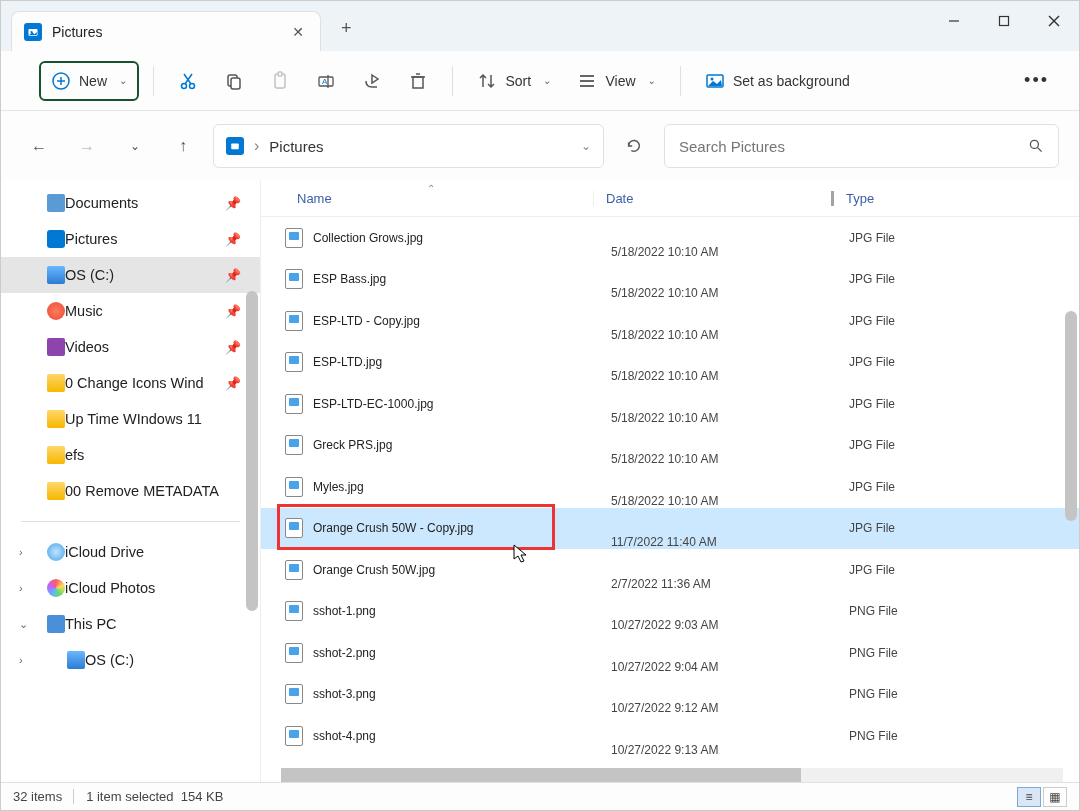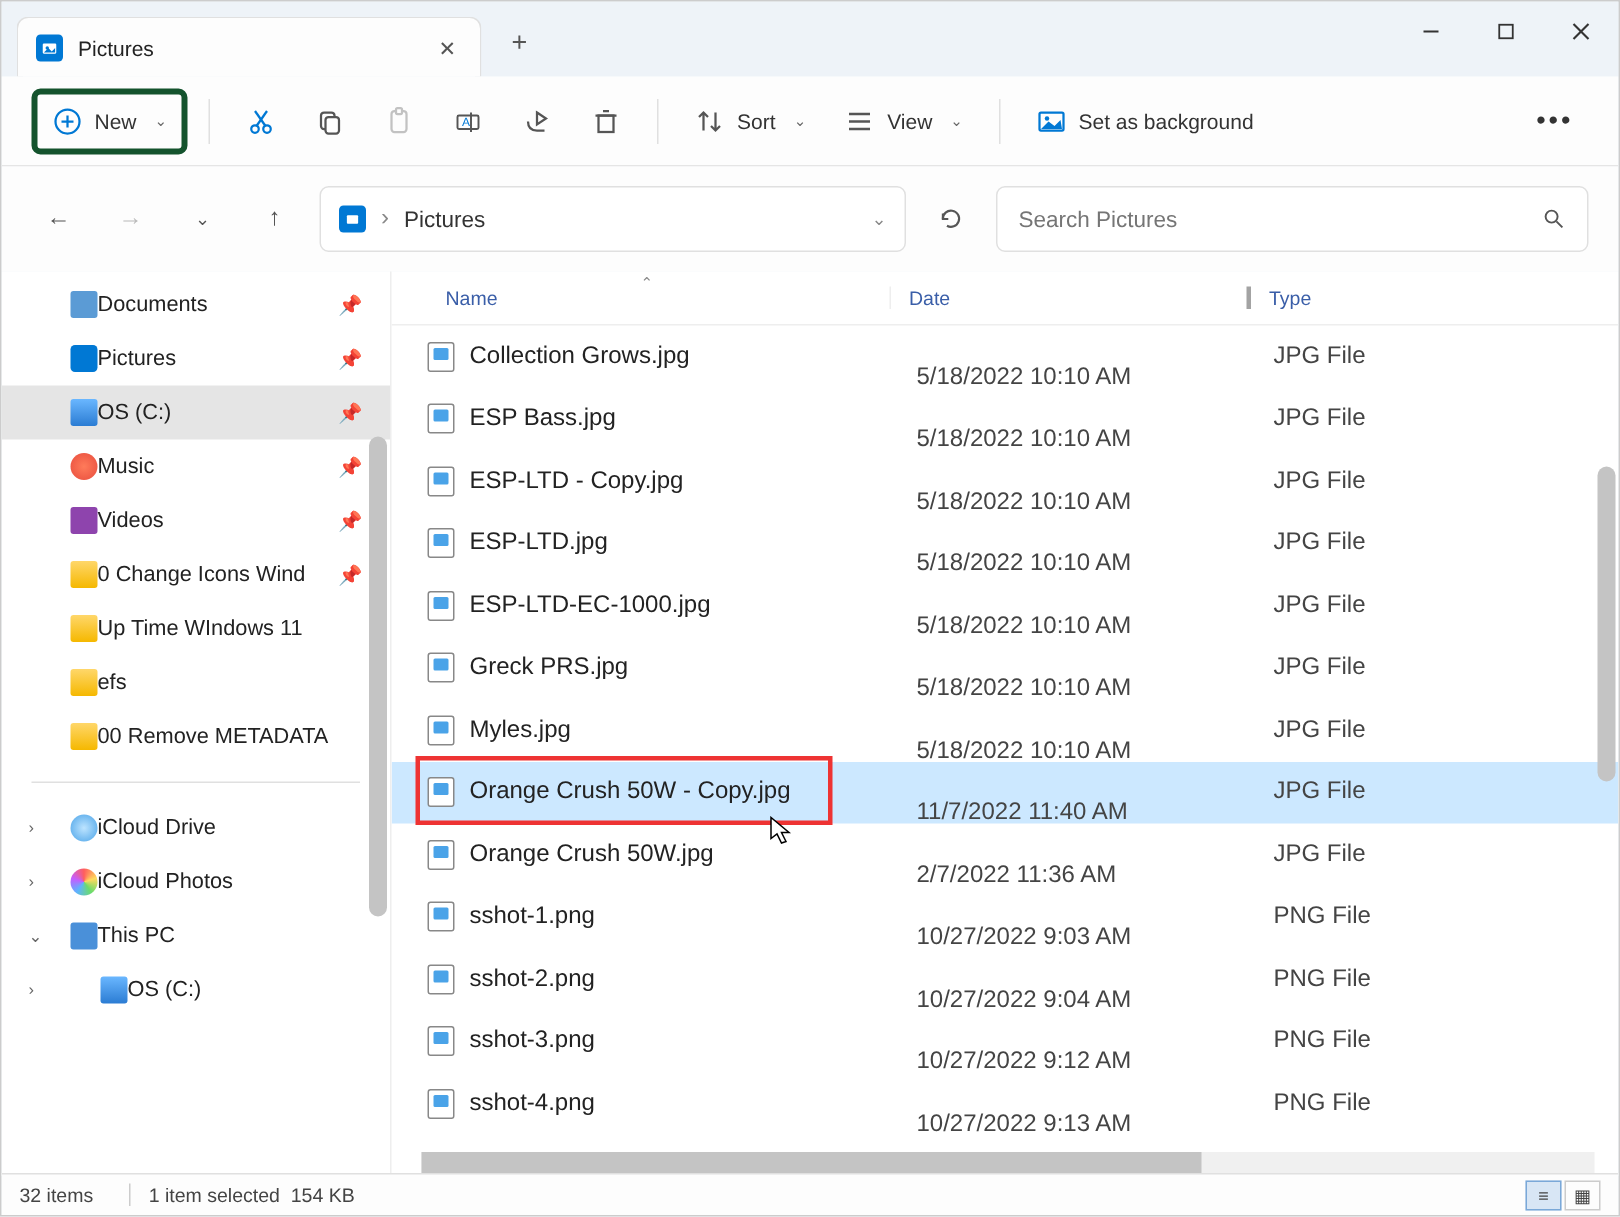--- a/index.html
+++ b/index.html
@@ -12,21 +12,21 @@
 .tab-title { font-size: 14px; color: #222; flex: 1; }
 .tab-close { color: #555; font-size: 14px; padding: 4px; cursor: pointer; }
 .new-tab { padding: 12px 20px; color: #555; font-size: 18px; cursor: pointer; }
 .win-controls { position: absolute; top: 0; right: 0; display: flex; }
 .win-btn { width: 50px; height: 40px; display: flex; align-items: center; justify-content: center; font-size: 14px; cursor: pointer; color: #333; }
 
 
 .toolbar { height: 60px; background: #fdfdfd; border-bottom: 1px solid #e5e5e5; display: flex; align-items: center; padding: 0 20px; gap: 6px; }
 .tb-btn { display: flex; align-items: center; gap: 8px; padding: 8px 10px; border-radius: 6px; cursor: pointer; color: #333; font-size: 14px; }
 .tb-btn svg, .tb-btn .ic { width: 20px; height: 20px; }
-.tb-new { border: 4px solid #14532d; }
+.tb-new { border: 2px solid #14532d; margin-left: 18px; }
 .tb-sep { width: 1px; height: 30px; background: #e0e0e0; margin: 0 8px; }
 .chev { font-size: 10px; color: #666; margin-left: 4px; }
 
 
 .navbar { height: 70px; background: #fdfdfd; display: flex; align-items: center; padding: 0 20px; gap: 12px; }
 .nav-arrow { width: 36px; height: 36px; display: flex; align-items: center; justify-content: center; color: #555; cursor: pointer; }
 .nav-arrow.disabled { color: #bbb; }
 .addressbar { flex: 1; max-width: 410px; height: 44px; border: 1px solid #e0e0e0; border-radius: 6px; display: flex; align-items: center; padding: 0 12px; gap: 10px; background: #fff; }
 .addressbar .loc { font-size: 15px; color: #333; flex: 1; }
 .searchbox { flex: 1; height: 44px; border: 1px solid #e0e0e0; border-radius: 6px; display: flex; align-items: center; padding: 0 14px; background: #fff; }
@@ -55,37 +55,37 @@
 .sidebar-thumb { width: 12px; height: 320px; background: #c4c4c4; border-radius: 6px; }
 
 
 .filelist { flex: 1; position: relative; overflow: hidden; }
 .columns { display: flex; align-items: center; height: 36px; border-bottom: 1px solid #eee; font-size: 13px; color: #3a5ea8; padding-left: 36px; }
 .col-name { width: 296px; position: relative; }
 .col-name .sort-ind { position: absolute; left: 130px; top: -8px; font-size: 10px; color: #888; }
 .col-date { width: 238px; border-left: 1px solid #eee; padding-left: 12px; }
 .col-type { width: 170px; border-left: 3px solid #a3a3a3; padding-left: 12px; }
 .files { overflow: hidden; }
-.row { display: flex; align-items: center; height: 41.5px; padding-left: 24px; font-size: 16px; color: #222; cursor: pointer; }
+.row { display: flex; align-items: center; height: 41.5px; padding-left: 24px; font-size: 12px; color: #222; cursor: pointer; }
 .row.selected { background: #cce8ff; }
 .row .file-ic { width: 18px; height: 20px; margin-right: 10px; border: 1px solid #888; border-radius: 2px; background: #fff; position: relative; }
 .row .file-ic::after { content: ""; position: absolute; top: 3px; left: 3px; width: 10px; height: 8px; background: #4aa3e8; border-radius: 1px; }
 .row .fname { width: 286px; }
 .row .fdate { width: 238px; color: #444; padding-left: 12px; margin-top: 28px; }
 .row .ftype { width: 170px; color: #444; padding-left: 12px; }
 .highlight-box { position: absolute; border: 3px solid #e33; pointer-events: none; }
 .cursor { position: absolute; width: 16px; height: 20px; pointer-events: none; }
 
 .hscroll { position: absolute; bottom: 2px; left: 20px; right: 16px; height: 14px; background: #f0f0f0; }
 .hscroll-thumb { height: 14px; background: #c4c4c4; width: 520px; }
 .vscroll { position: absolute; right: 0; top: 130px; width: 14px; height: 400px; }
 .vscroll-thumb { width: 12px; height: 210px; background: #c4c4c4; border-radius: 6px; }
 
 
-.statusbar { position: absolute; bottom: 0; left: 0; right: 0; height: 28px; background: #fdfdfd; border-top: 1px solid #e0e0e0; display: flex; align-items: center; padding: 0 12px; font-size: 13px; color: #444; gap: 24px; }
+.statusbar { position: absolute; bottom: 0; left: 0; right: 0; height: 28px; background: #fdfdfd; border-top: 1px solid #e0e0e0; display: flex; align-items: center; padding: 0 12px; font-size: 13px; color: #444; gap: 11px; }
 .statusbar .spacer { flex: 1; }
 .view-toggle { display: flex; gap: 2px; }
 .vt-btn { width: 24px; height: 20px; border: 1px solid #ccc; display: flex; align-items: center; justify-content: center; font-size: 12px; cursor: pointer; }
 .vt-btn.active { background: #d8e6f5; border-color: #7aa8d8; }
 </style>
 </head>
 <body>
 
 <div class="titlebar">
   <div class="tab">

